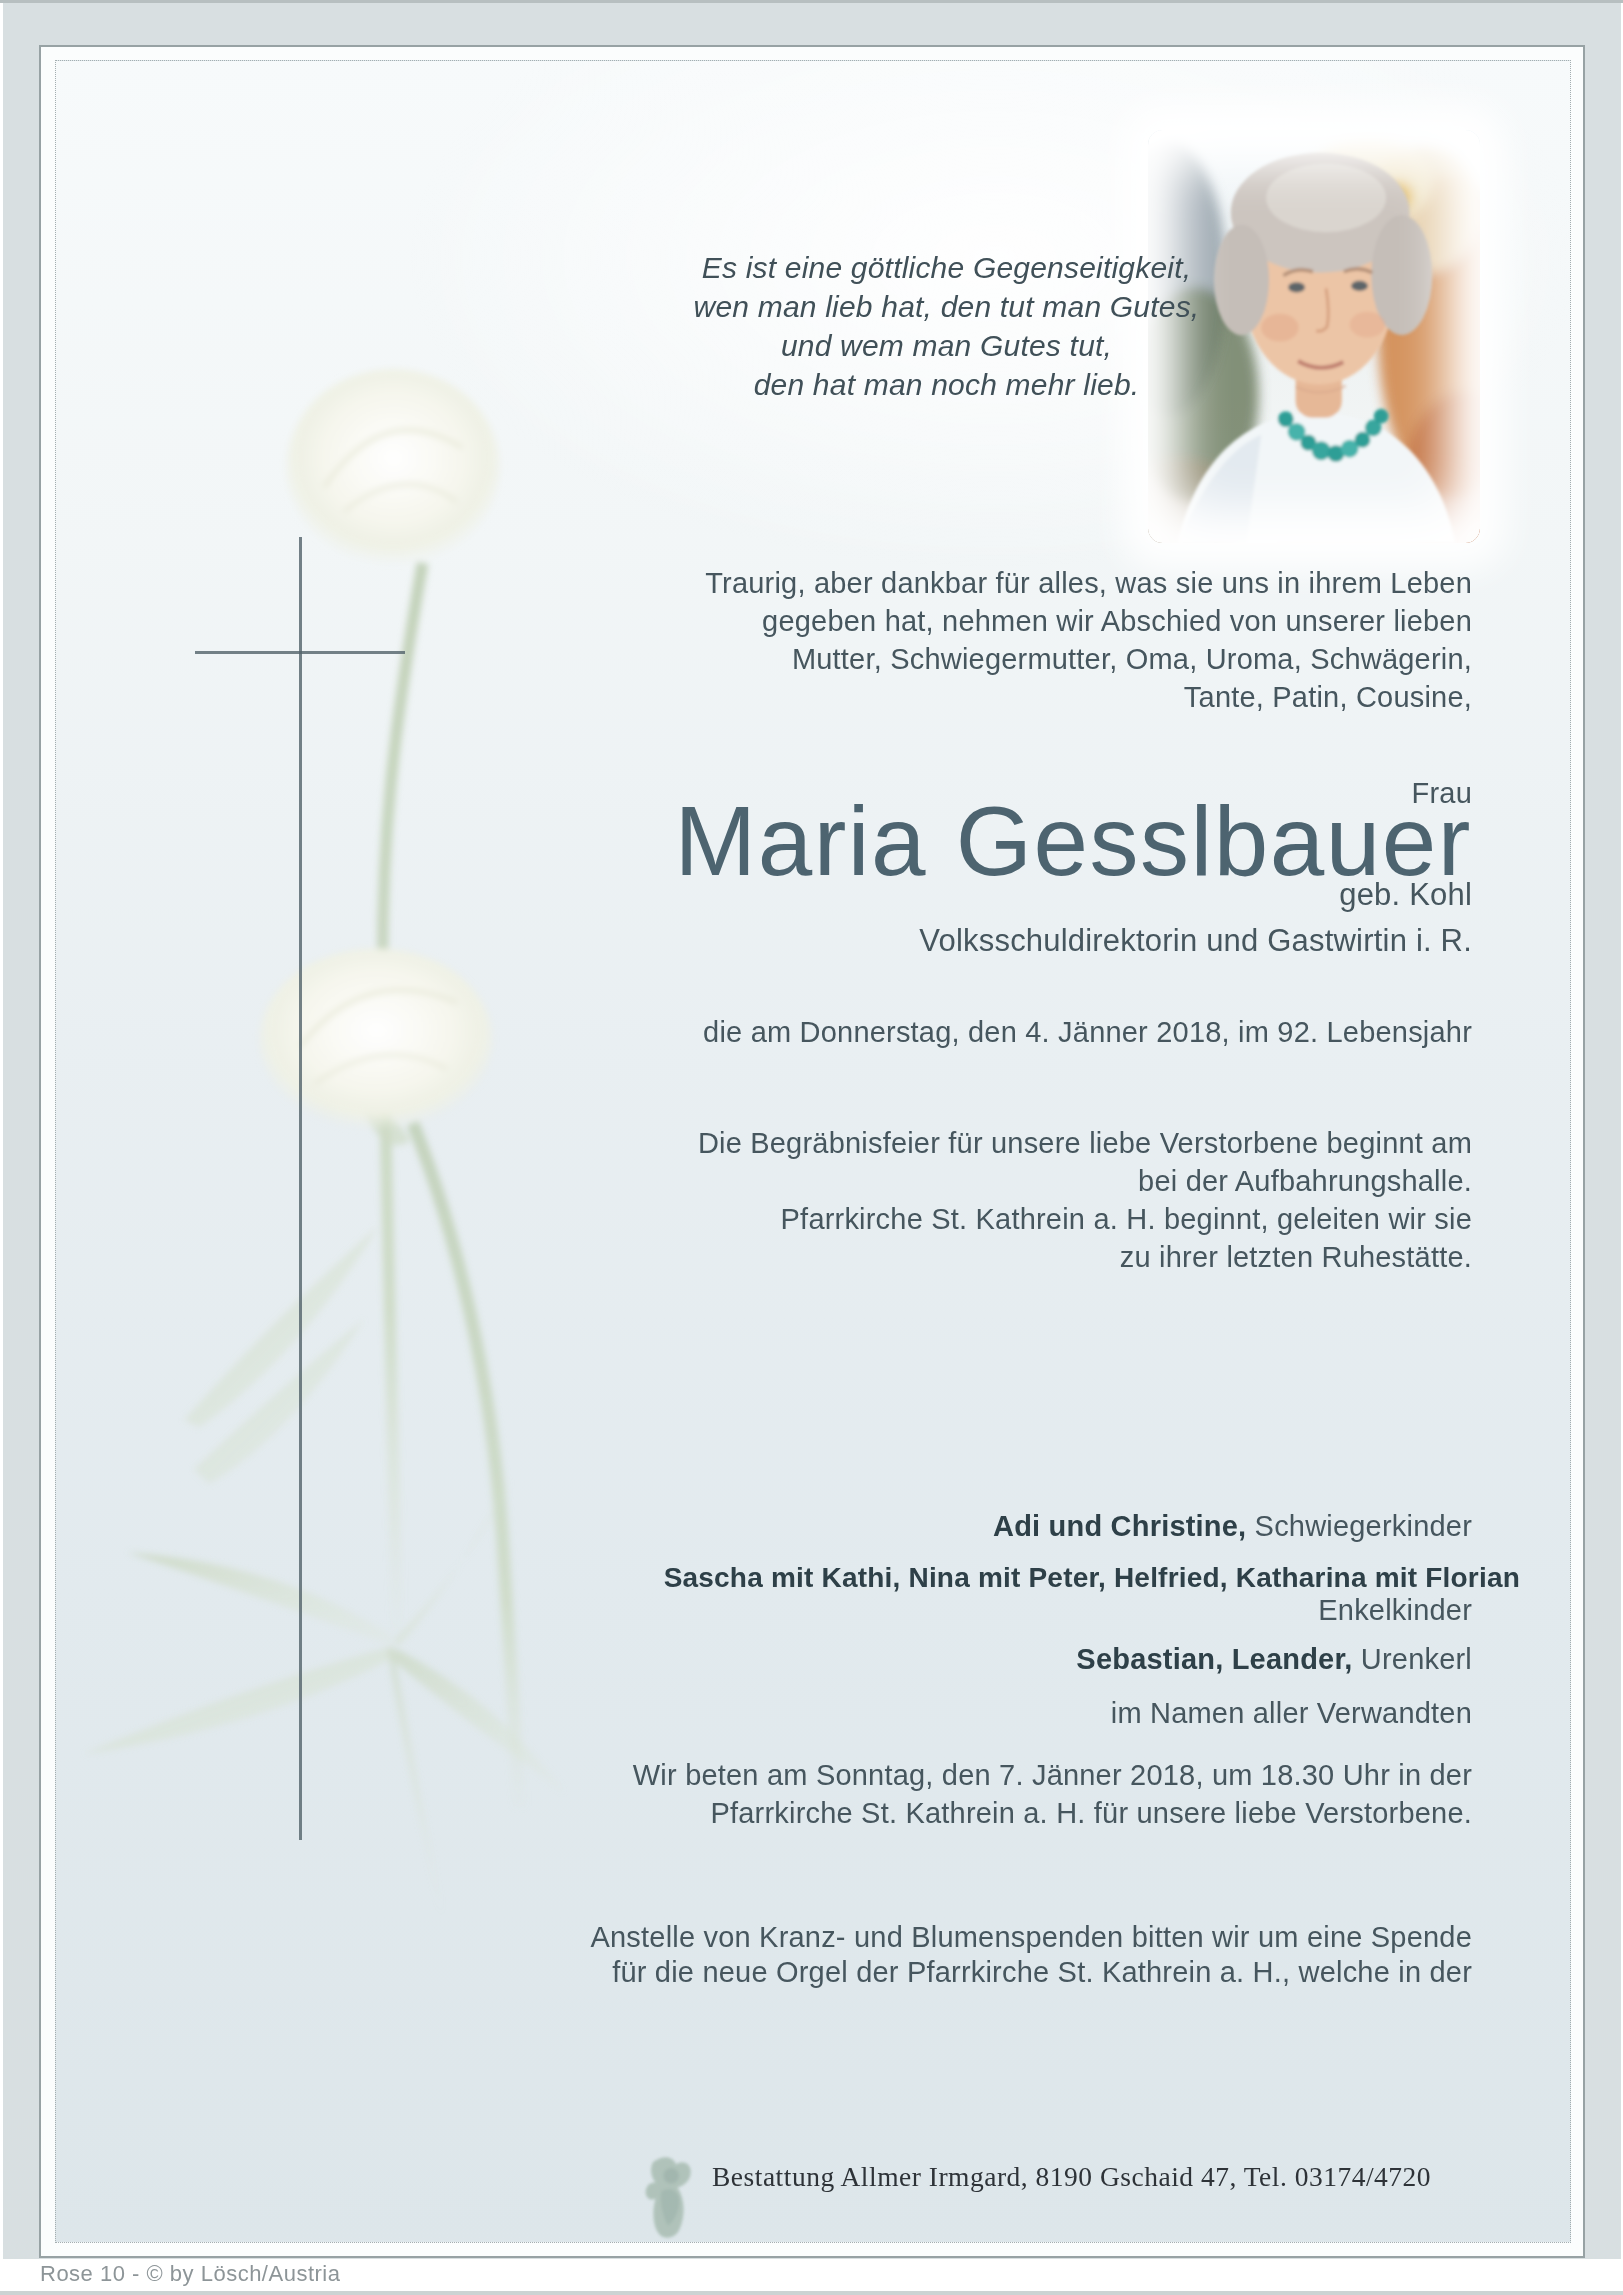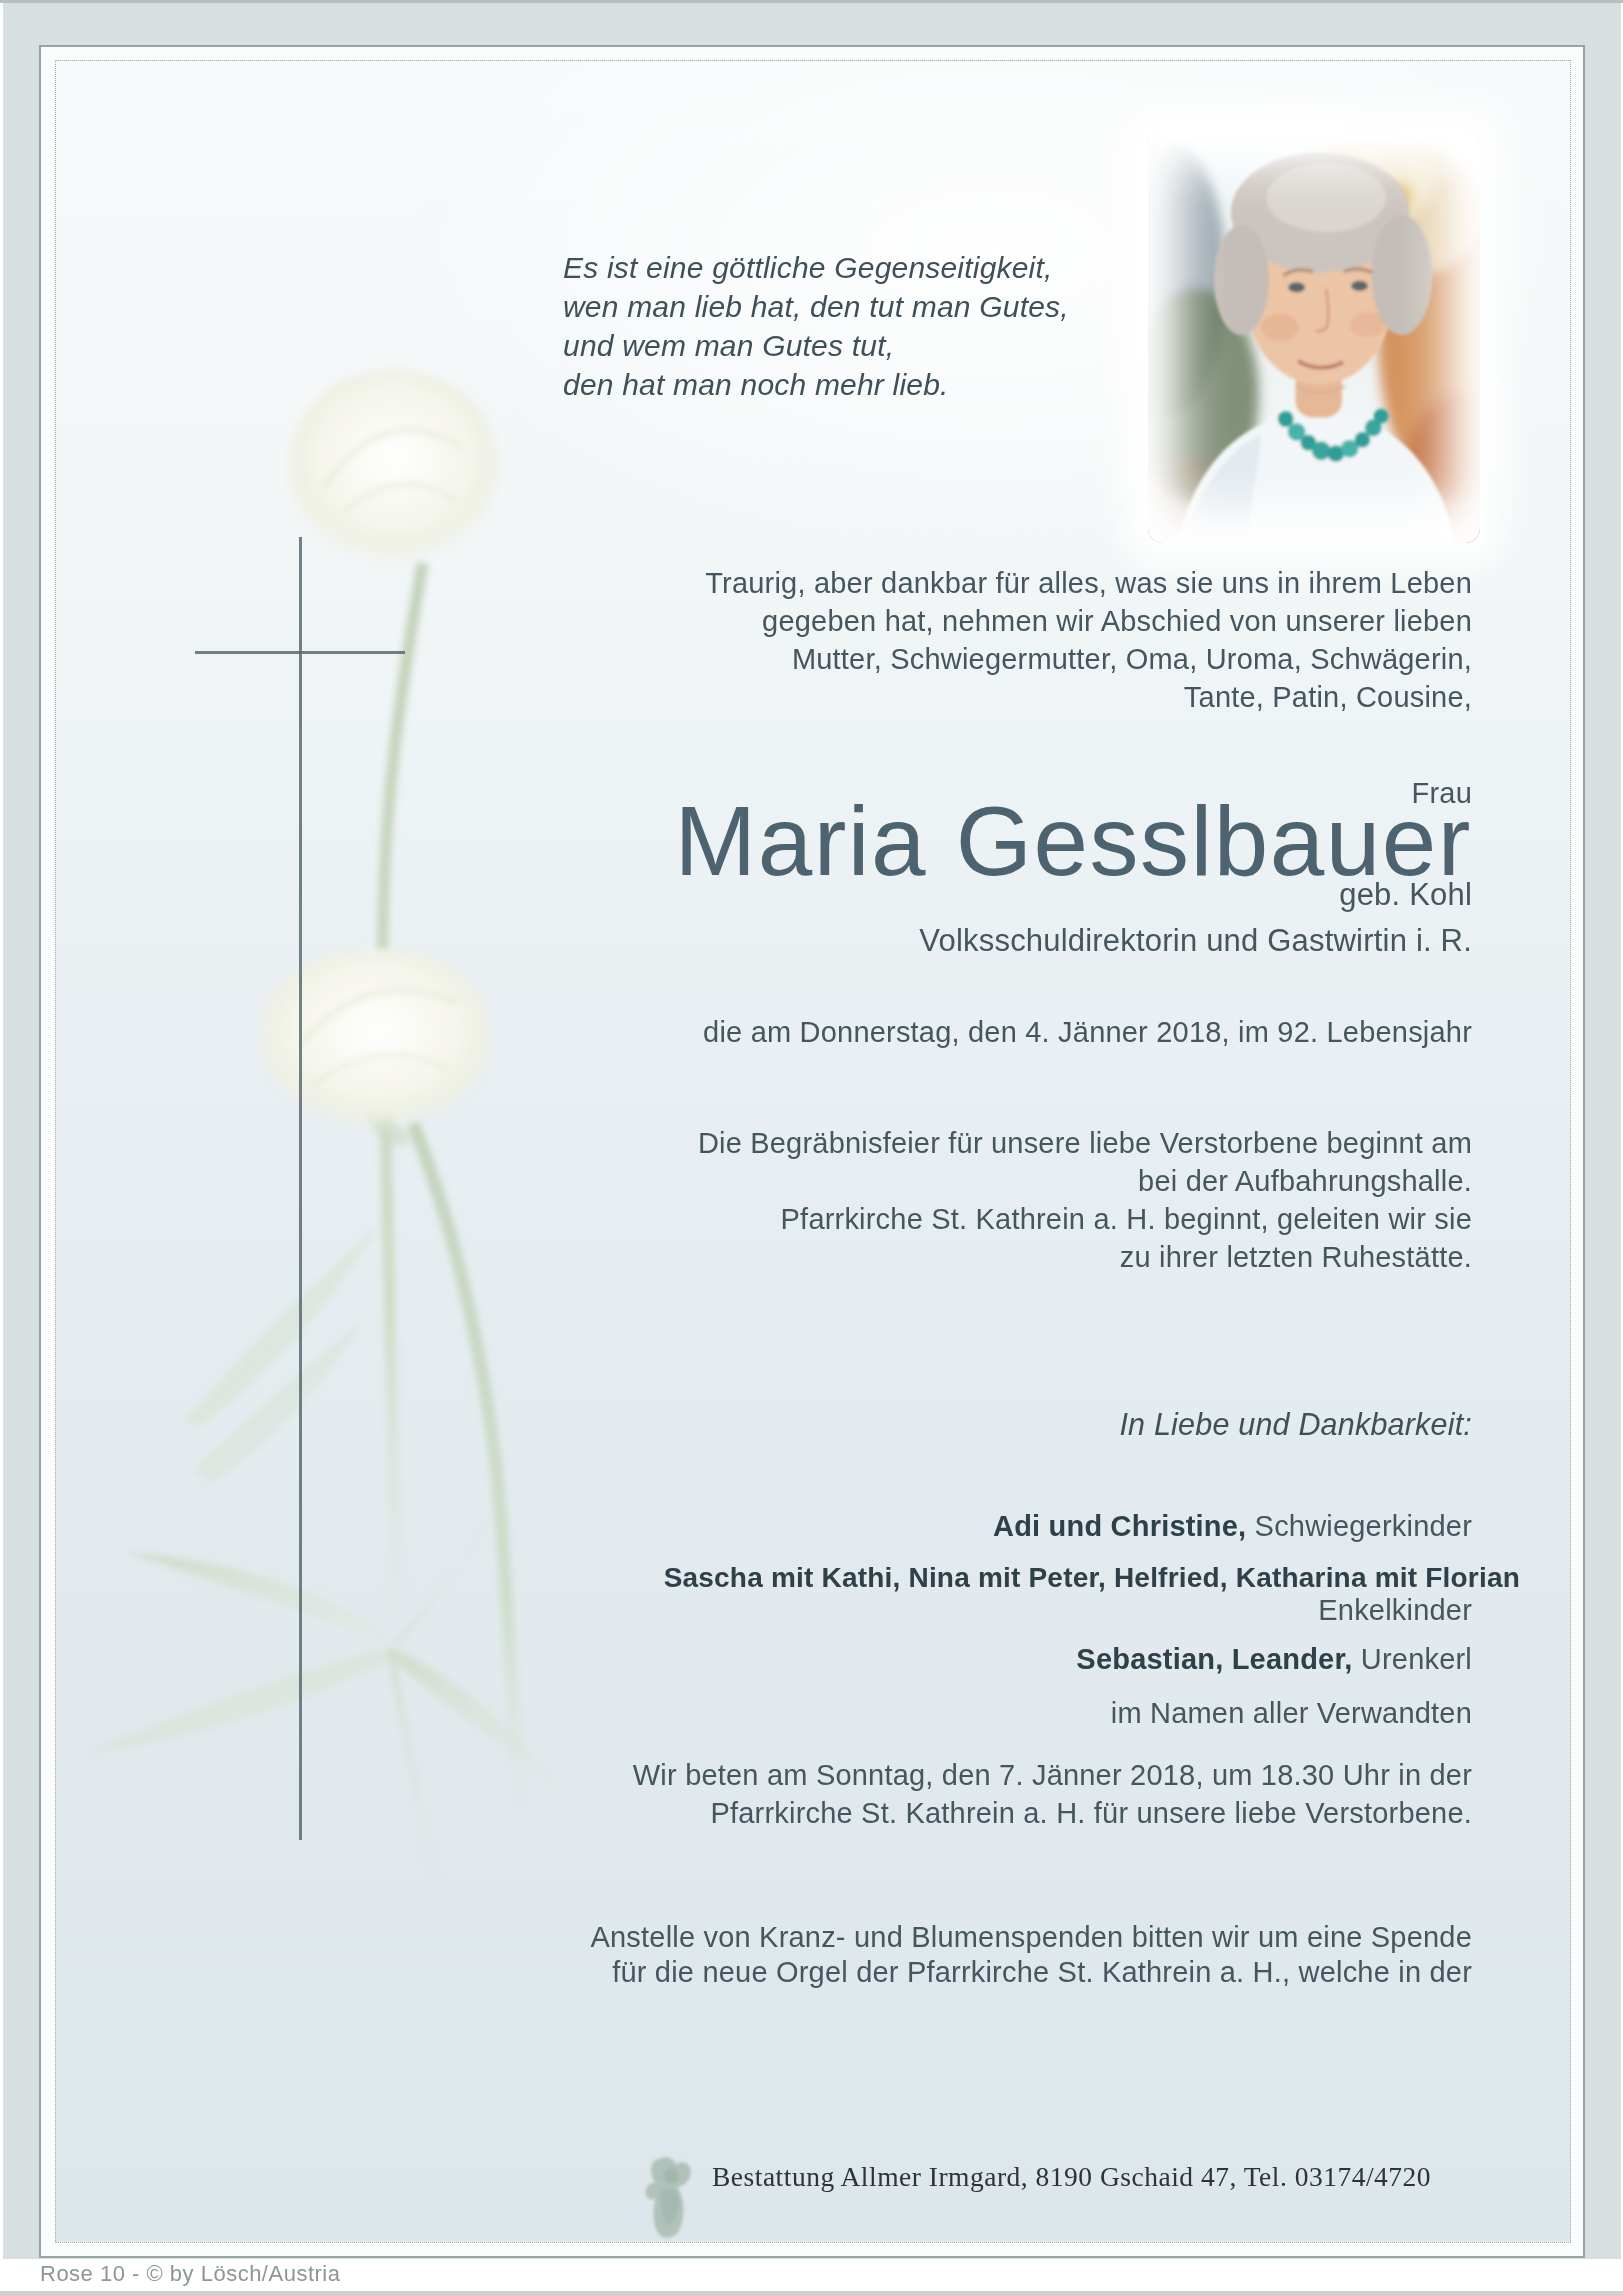--- a/index.html
+++ b/index.html
@@ -26,21 +26,21 @@
   
   #photo{position:absolute;left:1148px;top:130px;width:332px;height:413px;border-radius:14.7px;
          overflow:hidden;box-shadow:0 0 34px 27px rgba(255,255,255,0.92);}
   #photo svg{display:block;width:100%;height:100%;}
   #photo .feather{position:absolute;inset:0;border-radius:14.7px;
                   box-shadow:inset 0 0 47px 34px #ffffff;pointer-events:none;}
 
   
   .blk{position:absolute;left:573px;width:885px;text-align:right;color:#46565e;
        font-size:29px;line-height:38px;letter-spacing:0.2px;margin-left:14px;}
-  .quote{position:absolute;left:563px;width:767px;text-align:left;color:#405058;
+  .quote{position:absolute;left:563px;width:767px;text-align:center;color:#405058;
          font-style:italic;font-size:30px;line-height:39px;letter-spacing:0.2px;}
   .salutation{top:774px;}
   .name{top:792px;font-size:98px;line-height:1;letter-spacing:1.5px;color:#4d6470;}
   .maiden{top:876px;font-size:31px;}
   .titleline{top:922px;font-size:31px;}
   .gratitude{top:1405px;font-style:italic;font-size:30.5px;color:#405058;}
   .bn{font-weight:bold;color:#2e4048;}
   .wide{left:523px;width:983px;font-size:28px;}
   .footer-line{position:absolute;left:712px;top:2161px;color:#2e3338;
                font-family:"Liberation Serif",serif;font-size:27.5px;letter-spacing:0.5px;white-space:nowrap;}
@@ -184,21 +184,20 @@
     <div>die am Donnerstag, den 4. Jänner 2018, im 92. Lebensjahr</div>
   </div>
 
   <div class="blk" style="top:1124px">
     <div>Die Begräbnisfeier für unsere liebe Verstorbene beginnt am</div>
     <div>bei der Aufbahrungshalle.</div>
     <div>Pfarrkirche St. Kathrein a. H. beginnt, geleiten wir sie</div>
     <div>zu ihrer letzten Ruhestätte.</div>
   </div>
 
-  <div class="blk gratitude">In Liebe und Dankbarkeit:</div>
 
   <div class="blk" style="top:1507px">
     <span class="bn">Adi und Christine,</span><span> Schwiegerkinder</span>
   </div>
   <div class="blk wide" style="top:1559px">
     <span class="bn">Sascha mit Kathi, Nina mit Peter, Helfried, Katharina mit Florian</span>
   </div>
   <div class="blk" style="top:1591px">Enkelkinder</div>
   <div class="blk" style="top:1640px">
     <span class="bn">Sebastian, Leander,</span><span> Urenkerl</span>

